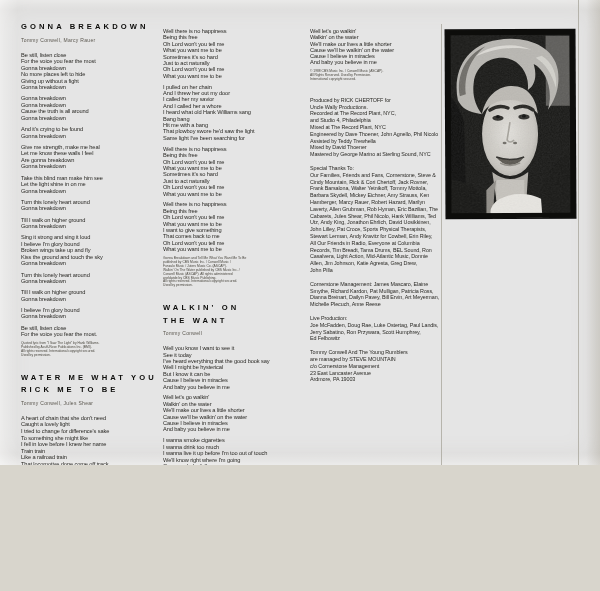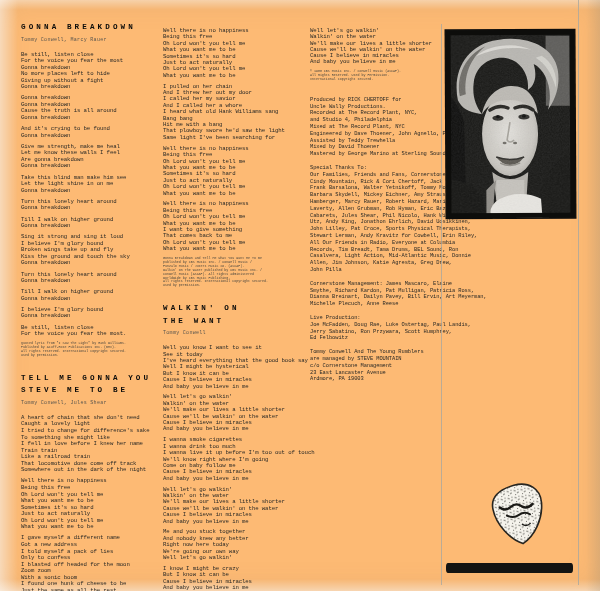--- a/index.html
+++ b/index.html
@@ -1,19 +1,19 @@
 <!DOCTYPE html>
 <html><head>
 <meta charset="utf-8">
 <style>
   html,body{margin:0;padding:0;background:#d8d5cc;}
   #sleeve{
-    position:relative;width:600px;height:591px;overflow:hidden;
-    background:#fdba74;
-    font-family:Liberation Mono, monospace;color:#2b2a26;
+    position:relative;width:600px;height:465px;overflow:hidden;
+    background:#e5e5e5;
+    font-family:Liberation Sans, sans-serif;color:#2b2a26;
     box-shadow:inset 0 0 30px rgba(120,112,95,.18);
   }
   #sleeve::before{content:"";position:absolute;inset:0;pointer-events:none;
     background:linear-gradient(90deg,rgba(255,255,255,.5) 0,rgba(255,255,255,0) 18px),
                linear-gradient(270deg,rgba(150,142,122,.22) 0,rgba(150,142,122,0) 14px),
                linear-gradient(0deg,rgba(255,255,255,.45) 0,rgba(255,255,255,0) 12px),
                linear-gradient(180deg,rgba(255,255,255,.4) 0,rgba(255,255,255,0) 10px);}
   .col{position:absolute;}
   .col .ln{white-space:nowrap;}
   .block{margin:0 0 4px 0;}
@@ -112,22 +112,22 @@
         <div class="ln">Be still, listen close</div>
         <div class="ln">For the voice you fear the most.</div>
       </div>
       <div class="block fine">
         <div class="ln">Quoted lyric from "I Saw The Light" by Hank Williams.</div>
         <div class="ln">Published by Acuff-Rose Publications Inc. (BMI).</div>
         <div class="ln">All rights reserved. International copyright secured.</div>
         <div class="ln">Used by permission.</div>
       </div>
       <div class="block heading">
-        <div class="ln">TELL ME GONNA YOU</div>
-        <div class="ln">STEVE ME TO BE</div>
+        <div class="ln">WATER ME WHAT YOU</div>
+        <div class="ln">RICK ME TO BE</div>
       </div>
       <div class="block writers">
         <div class="ln">Tommy Conwell, Jules Shear</div>
       </div>
       <div class="block lyrics">
         <div class="ln">A heart of chain that she don't need</div>
         <div class="ln">Caught a lovely light</div>
         <div class="ln">I tried to change for difference's sake</div>
         <div class="ln">To something she might like</div>
         <div class="ln">I fell in love before I knew her name</div>

